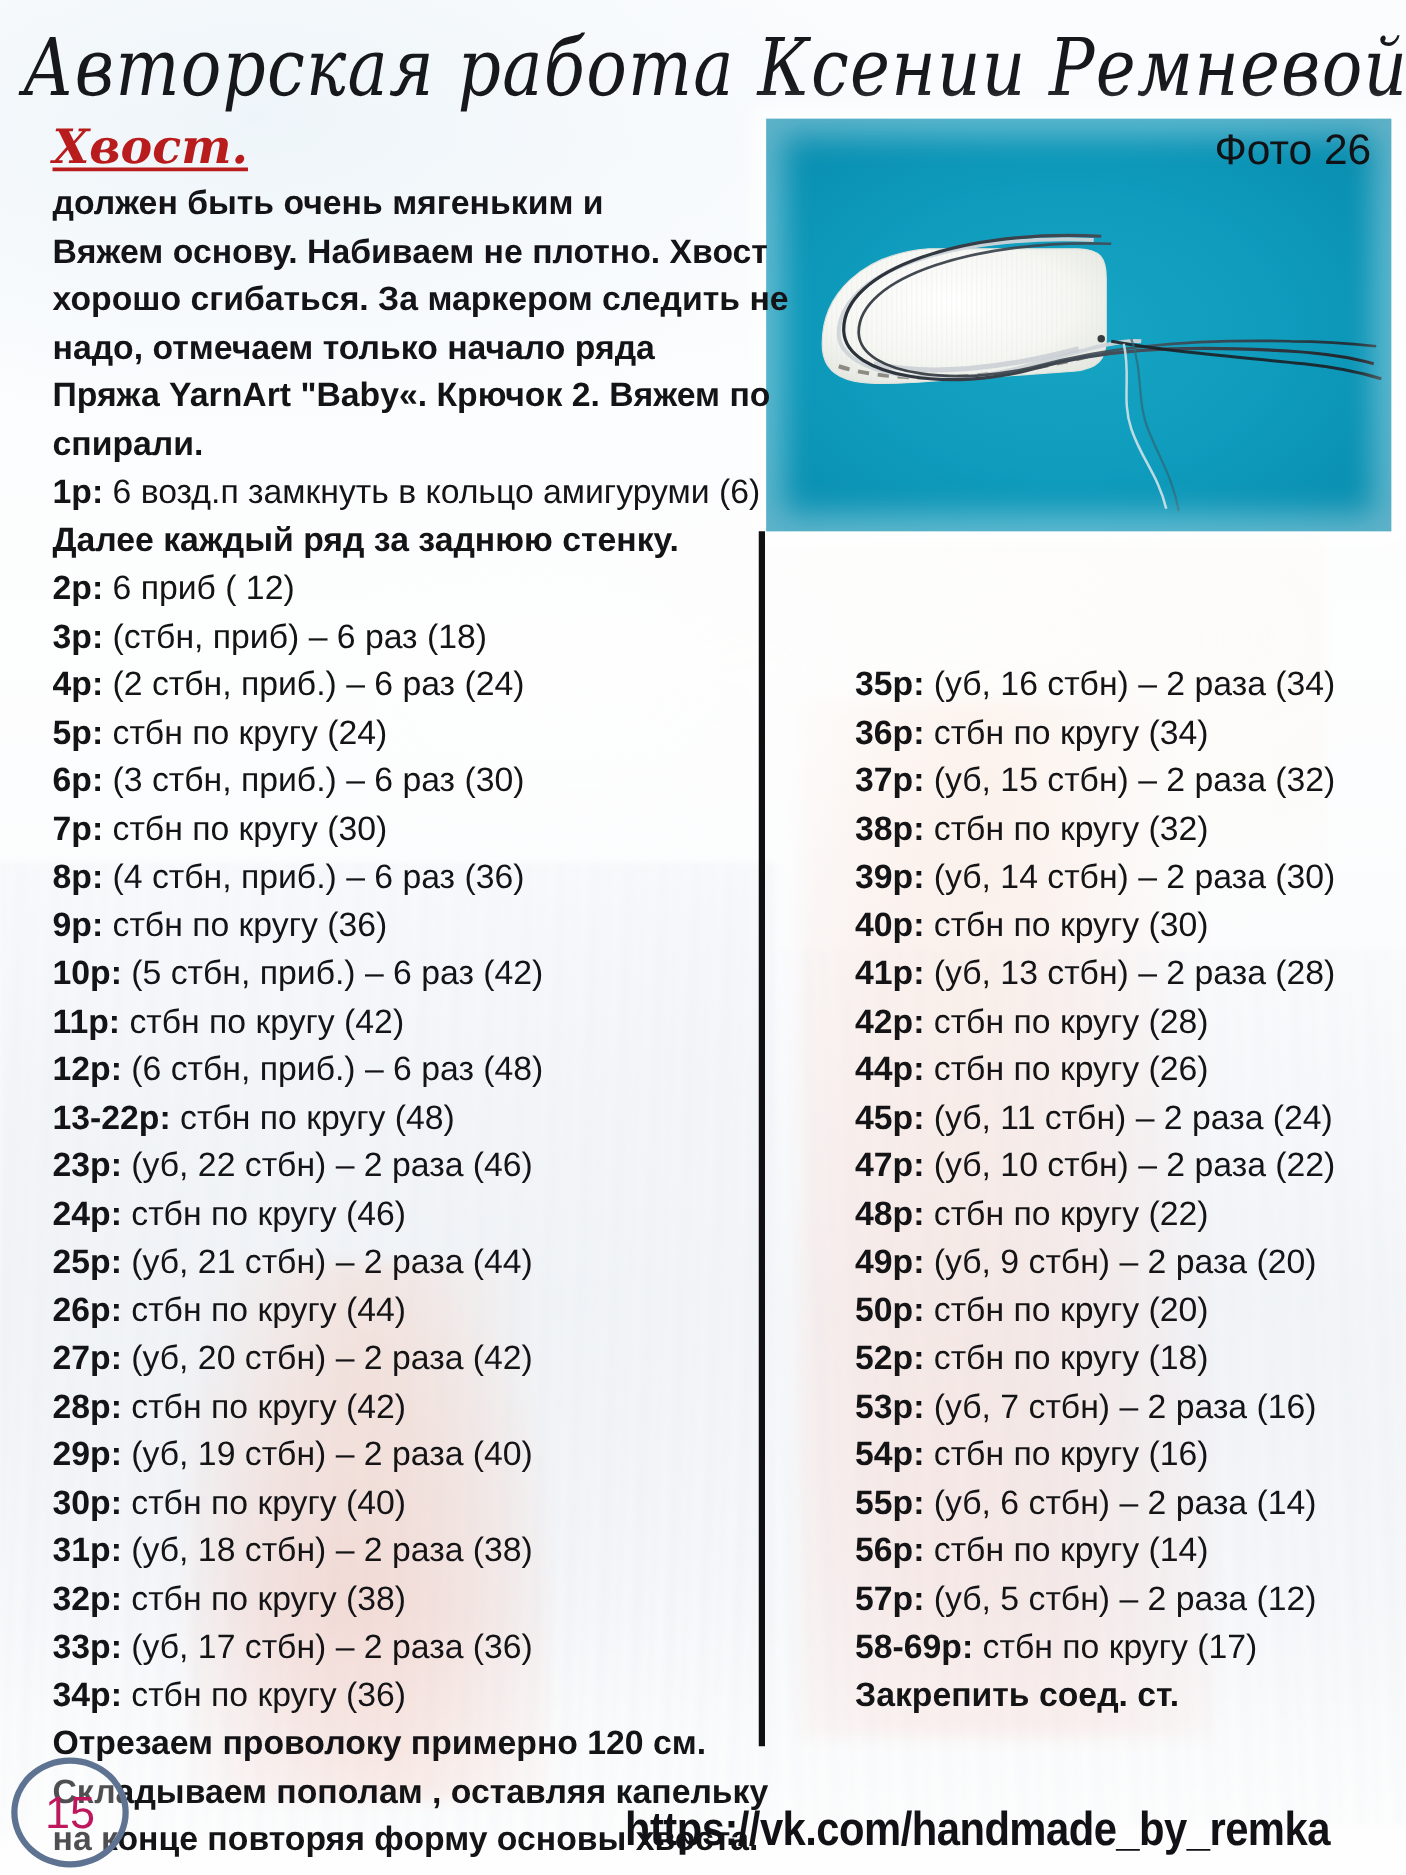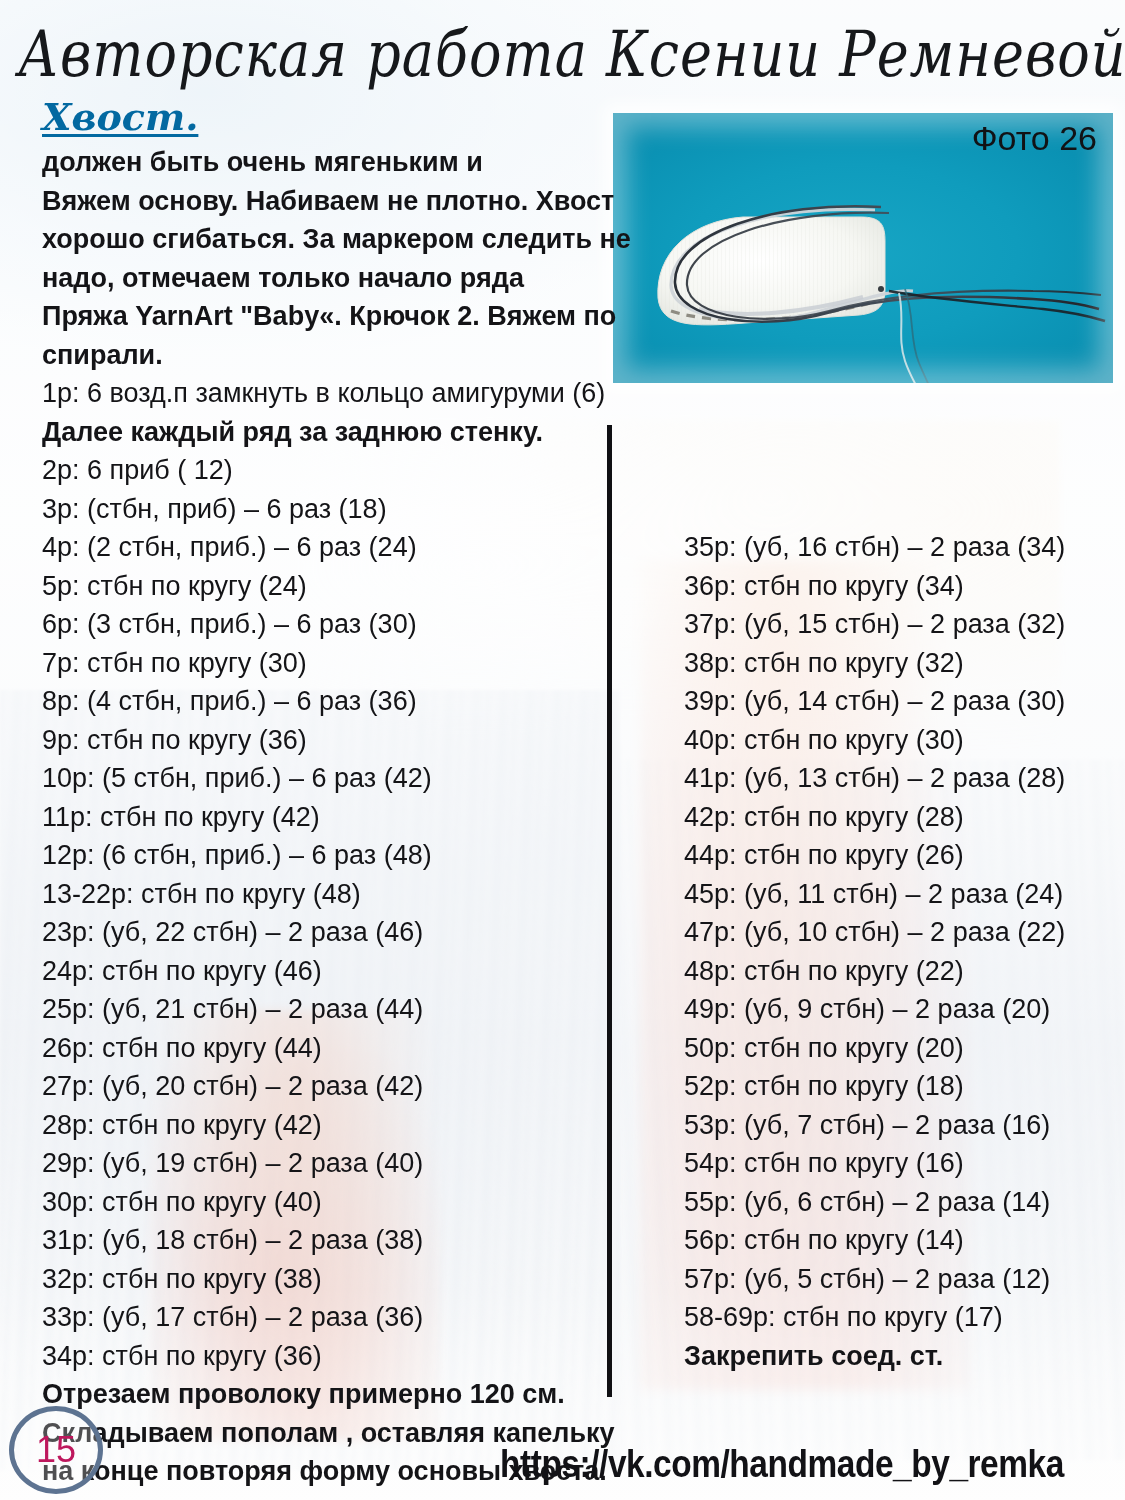--- a/index.html
+++ b/index.html
@@ -138,31 +138,31 @@
     transform-origin: left top;
   }
   .hdr-sub {
     position: absolute;
     left: 42px; top: 95px;
     font-family: "DejaVu Serif", serif;
     font-style: italic;
     font-weight: bold;
     font-size: 38px;
     line-height: 44px;
-    color: #0369a1;
+    color: #b91c1c;
     text-decoration: underline;
     text-underline-offset: 4px;
     white-space: nowrap;
   }
 
   
   .photo-wrap {
     position: absolute;
-    left: 613px; top: 113px;
-    width: 500px; height: 270px;
+    left: 613px; top: 95px;
+    width: 500px; height: 330px;
   }
   .photo {
     position: absolute;
     inset: 0;
     background:
       radial-gradient(ellipse at 48% 52%, #17a5c4 0%, #0f9cbd 45%, #0a91b3 78%, #0a88aa 100%);
     box-shadow: 0 0 16px 9px rgba(255,255,255,0.85);
     overflow: hidden;
   }
   .photo::after {
@@ -202,21 +202,21 @@
     width: 410px;
   }
   .line {
     font-family: "Liberation Sans", sans-serif;
     font-size: 27px;
     line-height: 38.5px;
     color: #141417;
     white-space: nowrap;
   }
   .line.bold { font-weight: bold; }
-  .lbl { font-weight: normal; }
+  .lbl { font-weight: bold; }
 
   
   .pagenum {
     position: absolute;
     left: 9px; top: 1406px;
     width: 94px; height: 88px;
     border: 5px solid #5d7391;
     border-radius: 50%;
     box-sizing: border-box;
     background: rgba(255,255,255,0.25);

